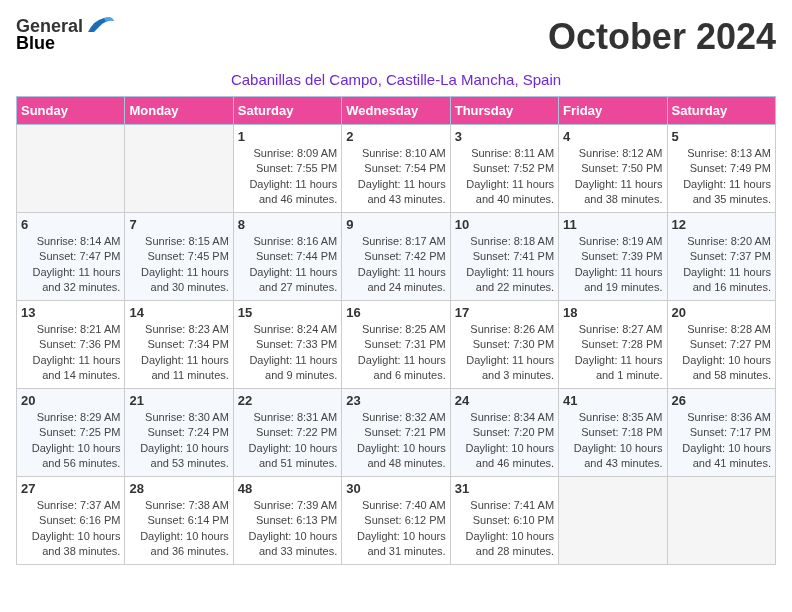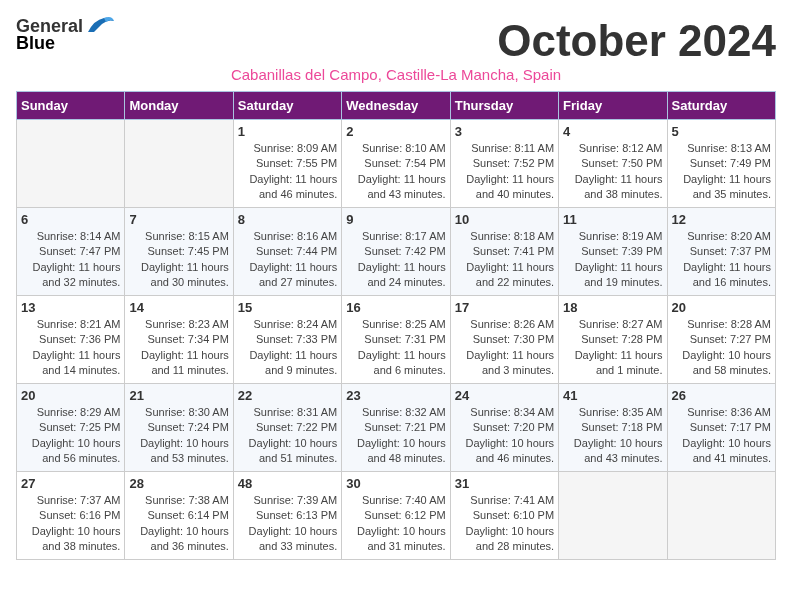--- a/index.html
+++ b/index.html
@@ -7,50 +7,50 @@
       font-family: Arial, sans-serif;
       background: #fff;
       width: 792px;
       min-height: 612px;
       padding: 16px;
     }
     .header-section {
       display: flex;
       justify-content: space-between;
       align-items: flex-start;
-      margin-bottom: 0;
+      margin-bottom: 13px;
     }
     .logo {
       display: flex;
       flex-direction: column;
       align-items: flex-start;
     }
     .logo-row {
       display: flex;
       align-items: center;
     }
     .month-title {
-      font-size: 44px;
+      font-size: 36px;
       font-weight: bold;
       color: #333;
       text-align: left;
     }
     .location-subtitle {
       font-size: 15px;
-      color: #ec4899;
+      color: #6d28d9;
       text-align: center;
       margin-bottom: 8px;
     }
     table {
       width: 100%;
       border-collapse: collapse;
       table-layout: fixed;
     }
     thead tr th {
-      background-color: #701a75;
+      background-color: #ec4899;
       color: #fff;
       font-size: 13px;
       font-weight: bold;
       padding: 6px 4px;
       text-align: left;
       border: 1px solid #aac4e0;
     }
     tbody tr td {
       border: 1px solid #ccc;
       vertical-align: top;

